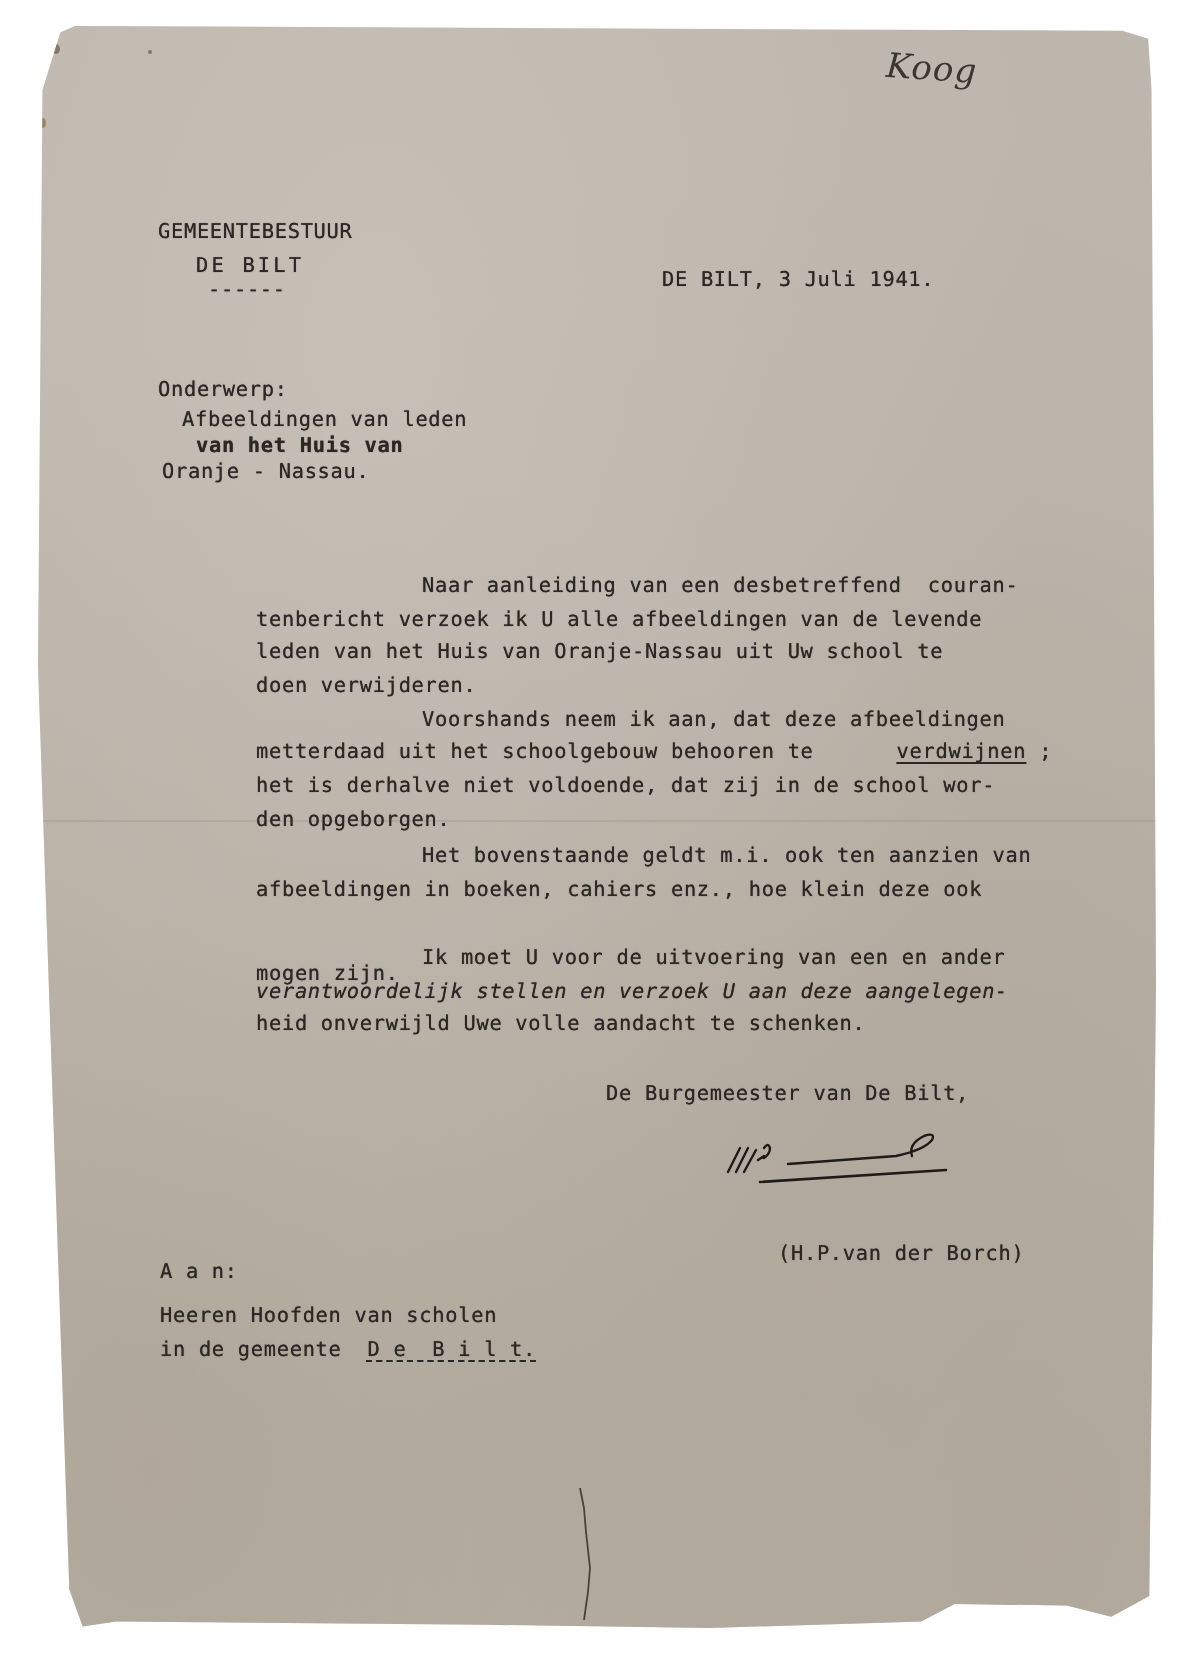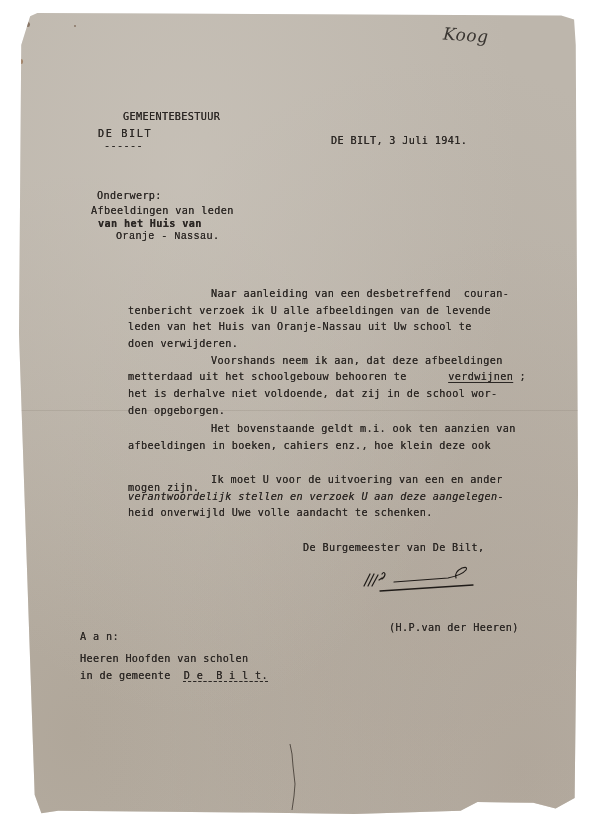--- a/index.html
+++ b/index.html
@@ -97,30 +97,30 @@
   <span class="spot" style="left:1px;top:46px;width:3px;height:5px;background:rgba(140,90,50,0.6);"></span>
   <span class="spot" style="left:55px;top:12px;width:2px;height:2px;"></span>
 </div>
 
 <svg class="tear" viewBox="0 0 12 66">
   <path d="M3 0 L5 10 L6 22 L8 40 L7 52 L5 66" fill="none" stroke="#4a423a" stroke-width="0.9"></path>
 </svg>
 
 <div class="handwritten">Koog</div>
 
-<div class="tw" style="left:79px;top:112px;margin-left:44px;">GEMEENTEBESTUUR</div>
+<div class="tw" style="left:79px;top:112px;">GEMEENTEBESTUUR</div>
 <div class="tw" style="left:98px;top:129px;letter-spacing:1.6px;">DE BILT</div>
 <div class="tw" style="left:104px;top:141px;">------</div>
 
 <div class="tw" style="left:331px;top:136px;">DE BILT, 3 Juli 1941.</div>
 
-<div class="tw" style="left:97px;top:191px;">Onderwerp:</div>
+<div class="tw" style="left:79px;top:191px;">Onderwerp:</div>
 <div class="tw" style="left:79px;top:206px;margin-left:12px;">Afbeeldingen van leden</div>
 <div class="tw bold" style="left:98px;top:219px;">van het Huis van</div>
-<div class="tw" style="left:116px;top:232px;font-family:Liberation Mono, monospace;">Oranje - Nassau.</div>
+<div class="tw" style="left:81px;top:232px;">Oranje - Nassau.</div>
 
 <div class="tw body-line indent" style="top:289px;">Naar aanleiding van een desbetreffend  couran-</div>
 <div class="tw body-line" style="top:306px;">tenbericht verzoek ik U alle afbeeldingen van de levende</div>
 <div class="tw body-line" style="top:322px;">leden van het Huis van Oranje-Nassau uit Uw school te</div>
 <div class="tw body-line" style="top:339px;">doen verwijderen.</div>
 
 <div class="tw body-line indent" style="top:356px;">Voorshands neem ik aan, dat deze afbeeldingen</div>
 <div class="tw body-line" style="top:372px;"><span>metterdaad uit het schoolgebouw behooren te </span><span class="underline-solid">verdwijnen</span><span> ;</span></div>
 <div class="tw body-line" style="top:389px;">het is derhalve niet voldoende, dat zij in de school wor-</div>
 <div class="tw body-line" style="top:406px;text-align:right;">den opgeborgen.</div>
@@ -134,17 +134,17 @@
 <div class="tw body-line" style="top:508px;">heid onverwijld Uwe volle aandacht te schenken.</div>
 
 <div class="tw" style="left:303px;top:543px;">De Burgemeester van De Bilt,</div>
 
 <svg class="signature" viewBox="0 0 120 40">
   <path d="M6 28 L12 16 M10 28 L16 16 M14 28 L20 17 M21 22 L24 20 M24 16 q2 -3 3 0 q0 3 -3 5" fill="none" stroke="#1f1b18" stroke-width="1.2" stroke-linecap="round"></path>
   <path d="M36 24 L90 20 Q104 17 108 12 Q110 8 104 10 Q96 14 98 20" fill="none" stroke="#1f1b18" stroke-width="1.2" stroke-linecap="round"></path>
   <path d="M22 33 L115 27" fill="none" stroke="#1f1b18" stroke-width="1.3" stroke-linecap="round"></path>
 </svg>
 
-<div class="tw" style="left:389px;top:623px;">(H.P.van der Heeren)</div>
+<div class="tw" style="left:389px;top:623px;">(H.P.van der Borch)</div>
 
 <div class="tw" style="left:80px;top:632px;">A a n:</div>
 <div class="tw" style="left:80px;top:654px;">Heeren Hoofden van scholen</div>
 <div class="tw" style="left:80px;top:671px;"><span>in de gemeente  </span><span class="underline-dash">D e  B i l t.</span></div>
 
 </body></html>

